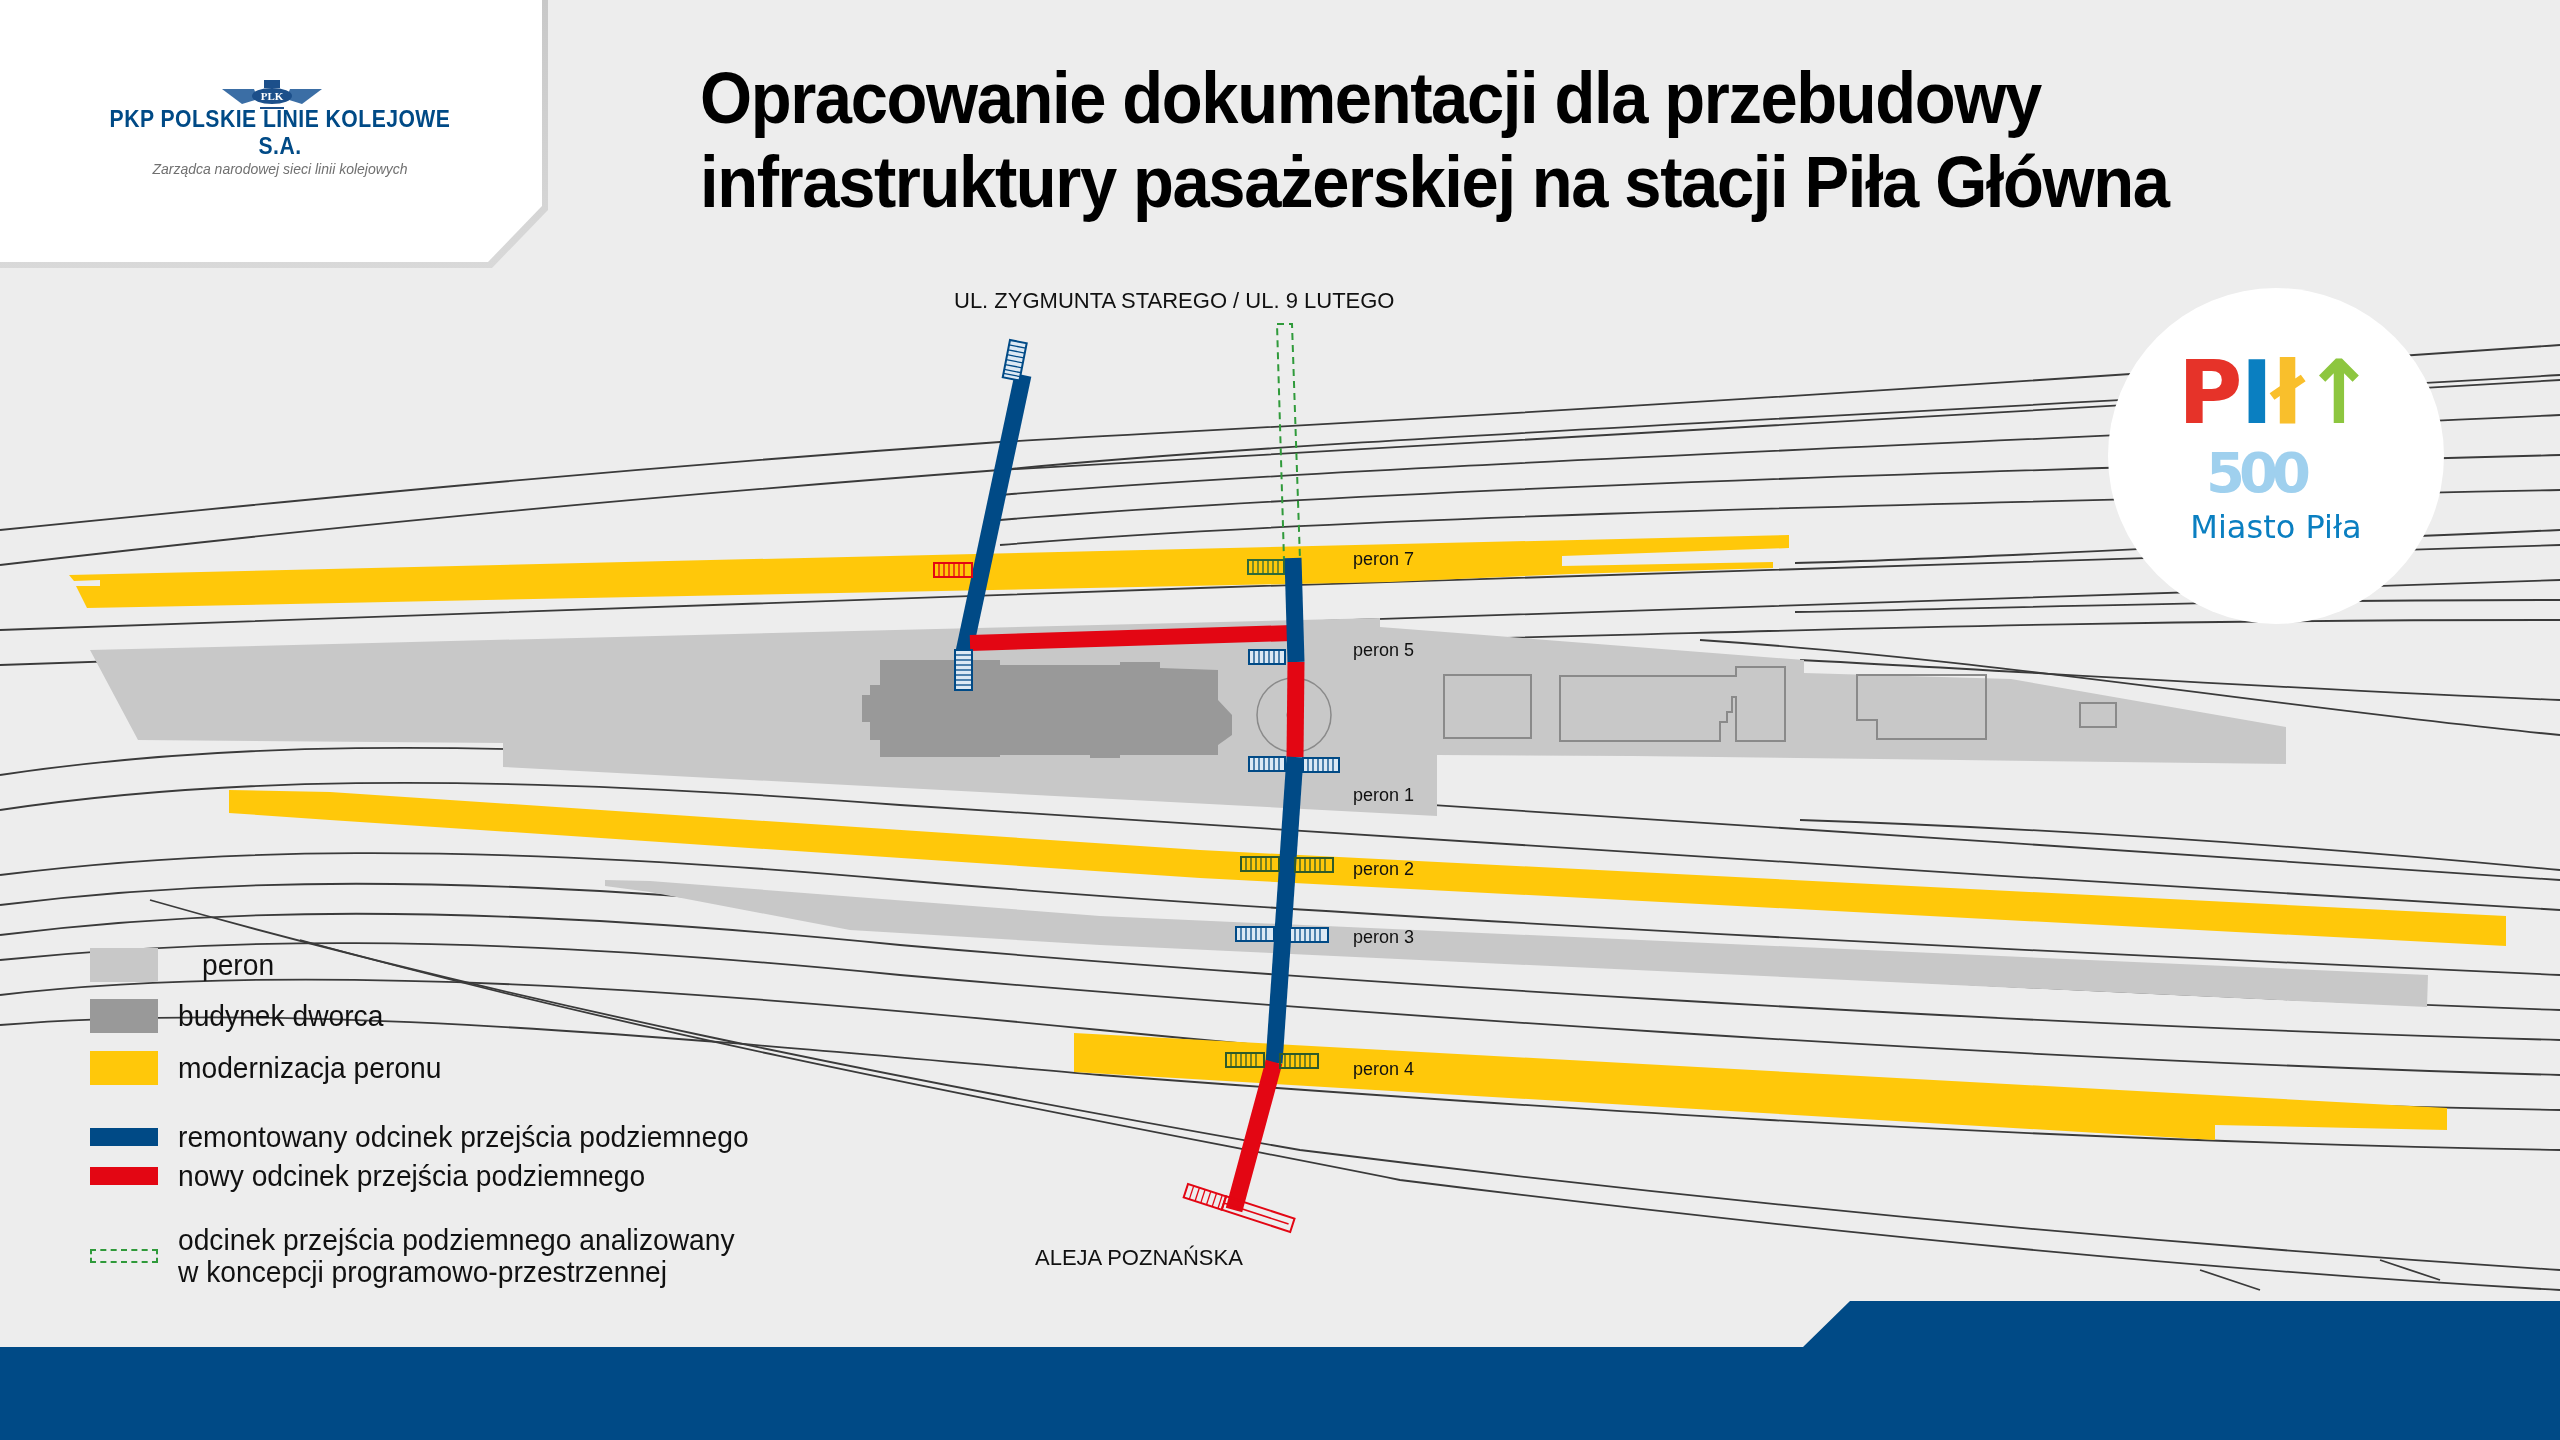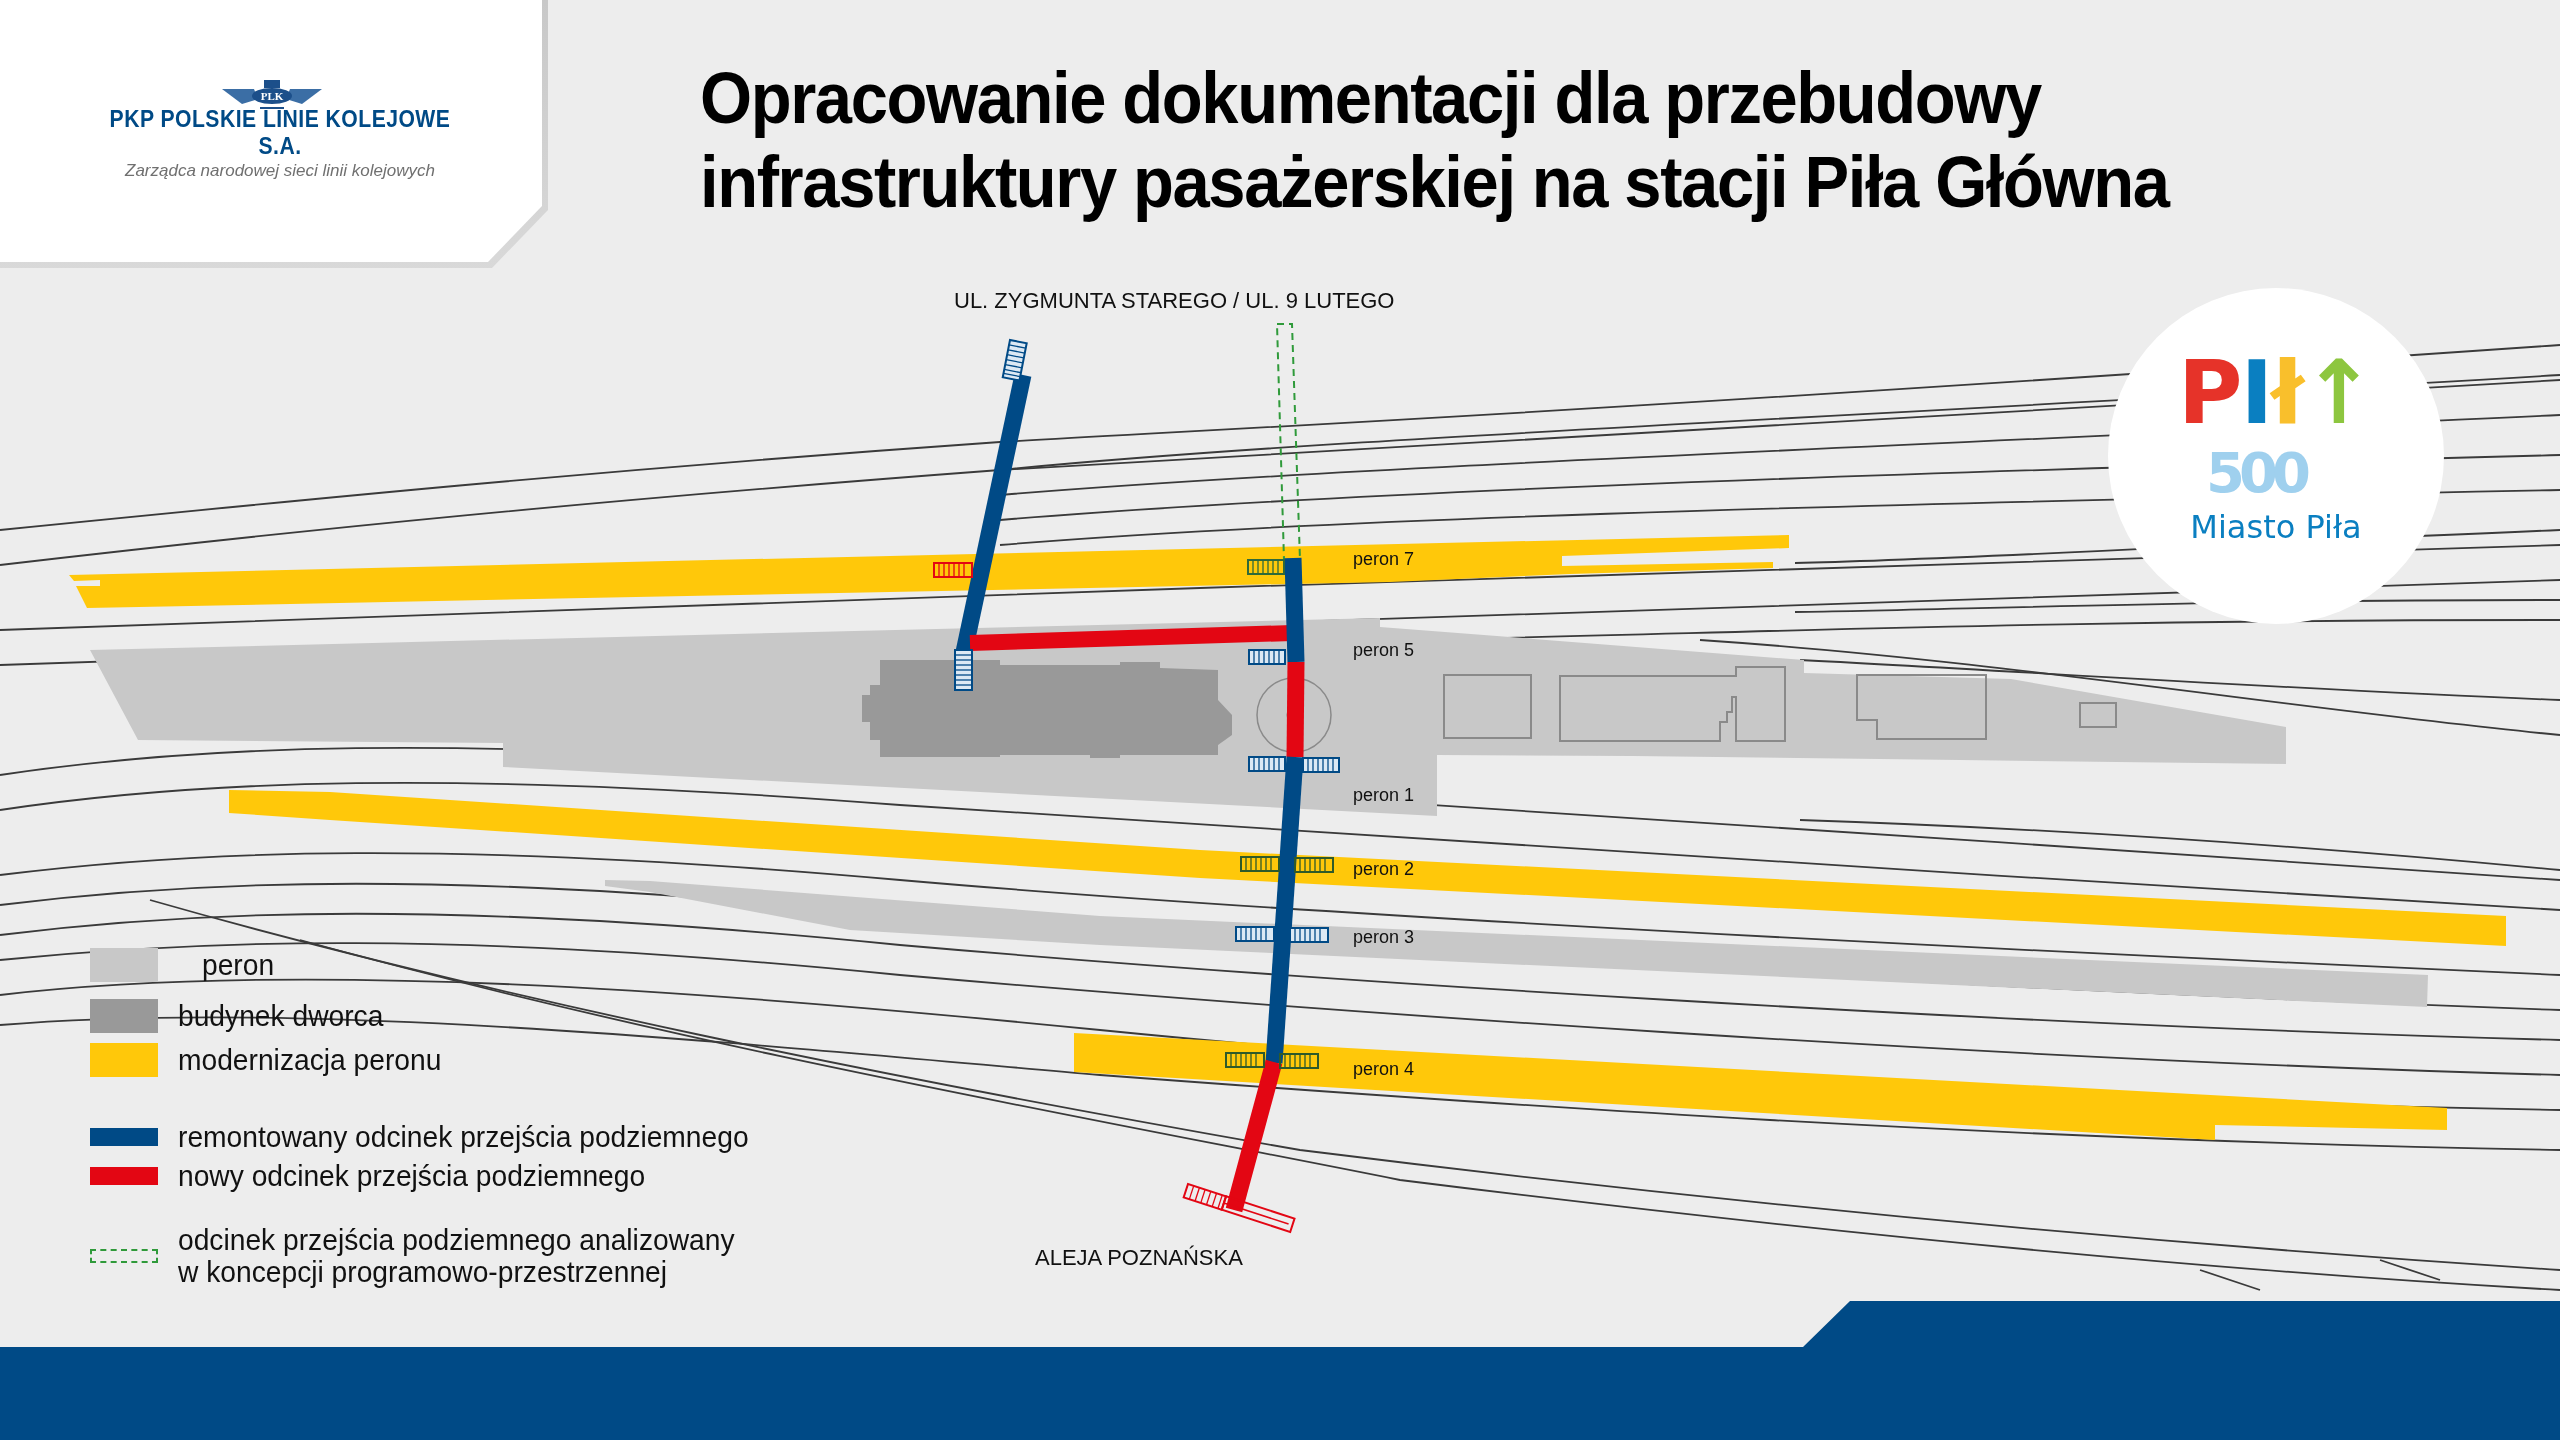--- a/index.html
+++ b/index.html
@@ -1,21 +1,21 @@
 <!DOCTYPE html>
 <html><head>
 <meta charset="utf-8">
 <style>
   html, body { margin:0; padding:0; }
   body { width:2560px; height:1440px; position:relative; overflow:hidden; background:#ededed; font-family:"Liberation Sans", sans-serif; }
   #map { position:absolute; left:0; top:0; width:2560px; height:1440px; }
   .logo-card { position:absolute; left:0; top:0; width:544px; height:241px; }
   .logo-card svg { position:absolute; left:0; top:0; }
   .plk-name { position:absolute; left:90px; top:106px; width:380px; text-align:center; font-family:"Liberation Sans", sans-serif; font-weight:bold; font-size:23px; color:#004a86; letter-spacing:0.5px; transform:scaleX(0.92); transform-origin:center; }
-  .plk-sub { position:absolute; left:60px; top:161px; width:440px; text-align:center; font-style:italic; font-size:17px; color:#707070; }
+  .plk-sub { position:absolute; left:60px; top:161px; width:440px; text-align:center; font-style:italic; font-size:14px; color:#707070; }
   .title { position:absolute; left:700px; top:56px; font-weight:bold; font-size:72px; line-height:84px; color:#000; letter-spacing:-1.5px; transform:scaleX(0.93); transform-origin:left top; white-space:nowrap; }
   .street { position:absolute; font-size:22px; color:#111; white-space:nowrap; }
   .peron-label { position:absolute; font-size:18px; color:#111; white-space:nowrap; }
   .legend { position:absolute; left:90px; top:940px; }
   .legend-item { position:absolute; left:0; display:flex; align-items:center; white-space:nowrap; }
   .swatch { width:68px; height:34px; margin-right:20px; flex:none; }
   .swatch.line { height:18px; }
   .swatch.dashed { height:14px; background:transparent; border:2px dashed #2f9a3a; box-sizing:border-box; }
   .legend-text { font-size:30px; color:#111; line-height:32px; transform:scaleX(0.94); transform-origin:left center; }
   .pila-logo { position:absolute; left:2108px; top:288px; width:336px; height:336px; border-radius:50%; background:#fff; }
@@ -301,21 +301,21 @@
 
 <div class="legend">
   <div class="legend-item" style="top:8px;gap:24px;">
     <span class="swatch" style="background:#c8c8c8"></span>
     <span class="legend-text">peron</span>
   </div>
   <div class="legend-item" style="top:59px;">
     <span class="swatch" style="background:#999999"></span>
     <span class="legend-text">budynek dworca</span>
   </div>
-  <div class="legend-item" style="top:103px;">
+  <div class="legend-item" style="top:111px;">
     <span class="swatch" style="background:#ffc80a"></span>
     <span class="legend-text">modernizacja peronu</span>
   </div>
   <div class="legend-item" style="top:181px;">
     <span class="swatch line" style="background:#004a86"></span>
     <span class="legend-text">remontowany odcinek przejścia podziemnego</span>
   </div>
   <div class="legend-item" style="top:220px;">
     <span class="swatch line" style="background:#e30613"></span>
     <span class="legend-text">nowy odcinek przejścia podziemnego</span>

